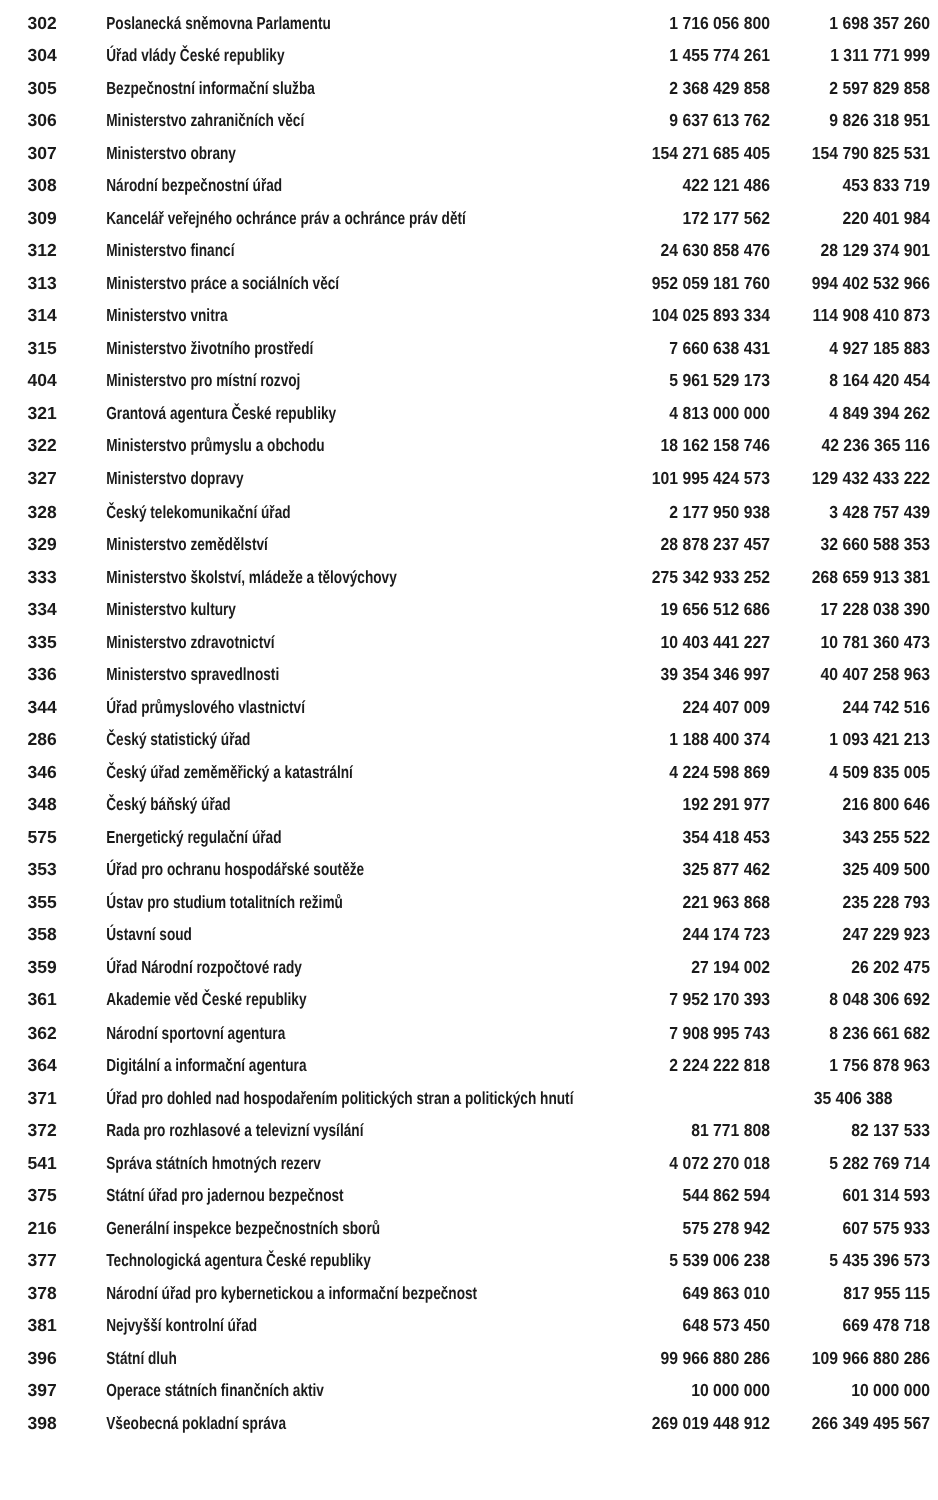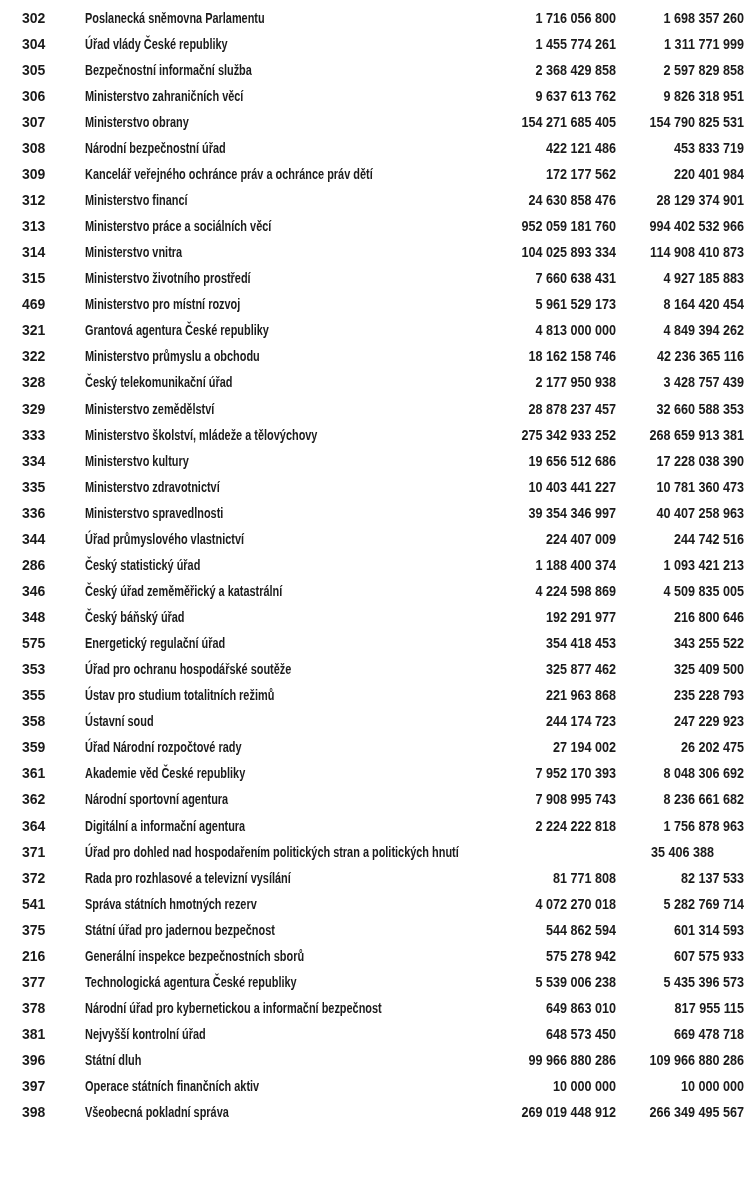--- a/index.html
+++ b/index.html
@@ -144,40 +144,46 @@
   </div>
 
   <div class="row">
     <div class="cell-num">315</div>
     <div class="cell-name">Ministerstvo životního prostředí</div>
     <div class="cell-v1">7 660 638 431</div>
     <div class="cell-v2">4 927 185 883</div>
   </div>
 
   <div class="row">
-    <div class="cell-num">469</div>
+    <div class="cell-num">404</div>
     <div class="cell-name">Ministerstvo pro místní rozvoj</div>
     <div class="cell-v1">5 961 529 173</div>
     <div class="cell-v2">8 164 420 454</div>
   </div>
 
   <div class="row">
     <div class="cell-num">321</div>
     <div class="cell-name">Grantová agentura České republiky</div>
     <div class="cell-v1">4 813 000 000</div>
     <div class="cell-v2">4 849 394 262</div>
   </div>
 
   <div class="row">
     <div class="cell-num">322</div>
     <div class="cell-name">Ministerstvo průmyslu a obchodu</div>
     <div class="cell-v1">18 162 158 746</div>
     <div class="cell-v2">42 236 365 116</div>
   </div>
 
+  <div class="row">
+    <div class="cell-num">327</div>
+    <div class="cell-name">Ministerstvo dopravy</div>
+    <div class="cell-v1">101 995 424 573</div>
+    <div class="cell-v2">129 432 433 222</div>
+  </div>
 
   <div class="row">
     <div class="cell-num">328</div>
     <div class="cell-name">Český telekomunikační úřad</div>
     <div class="cell-v1">2 177 950 938</div>
     <div class="cell-v2">3 428 757 439</div>
   </div>
 
   <div class="row">
     <div class="cell-num">329</div>

